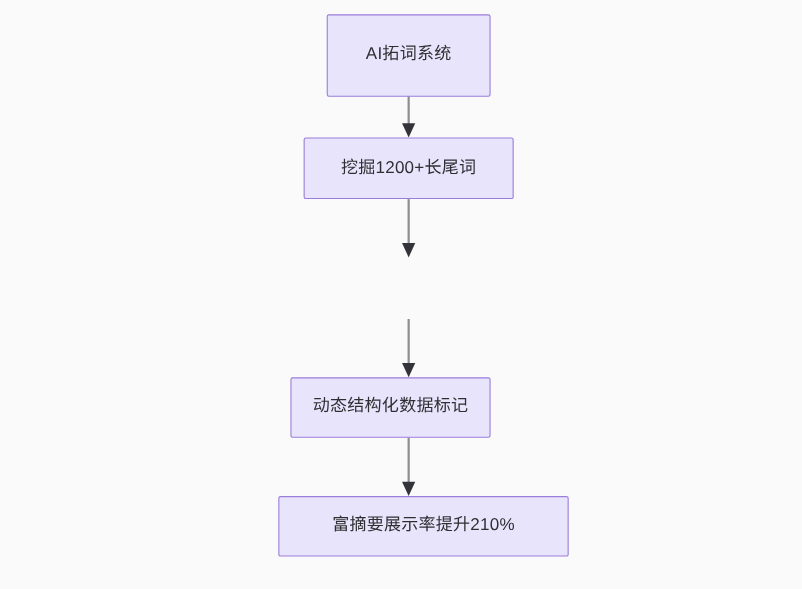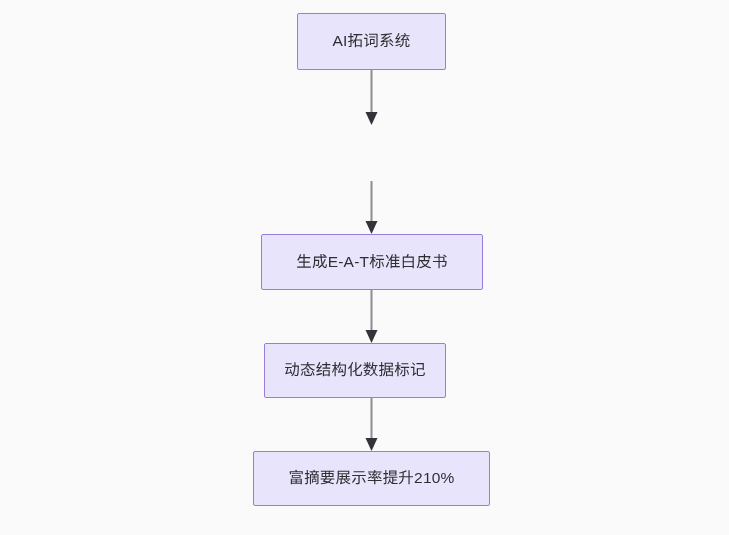--- a/index.html
+++ b/index.html
@@ -38,25 +38,25 @@
     white-space: nowrap;
     user-select: none;
   }
 
   .node-label {
     display: block;
     text-align: center;
   }
 
   
-  #node-1 { left: 297px; top: 13px;  width: 149px; height: 57px; }
+  #node-1 { left: 297px; top: 13px;  width: 149px; height: 75px; }
   #node-2 { left: 276px; top: 125px; width: 191px; height: 56px; }
   #node-3 { left: 261px; top: 234px; width: 222px; height: 56px; }
   #node-4 { left: 264px; top: 343px; width: 182px; height: 55px; }
-  #node-5 { left: 253px; top: 451px; width: 237px; height: 55px; }
+  #node-5 { left: 253px; top: 451px; width: 264px; height: 55px; }
 
   
   .edge {
     position: absolute;
     left: 0;
     top: 0;
     width: 729px;
     height: 535px;
     pointer-events: none;
     overflow: visible;
@@ -95,24 +95,24 @@
     <g>
       <line class="edge-line" x1="371.5" y1="398" x2="371.5" y2="443"></line>
       <polygon class="edge-head" points="371.5,451 365.5,438 377.5,438"></polygon>
     </g>
   </svg>
 
   <div class="node" id="node-1">
     <span class="node-label">AI拓词系统</span>
   </div>
 
+  <div class="node" id="node-2">
+    <span class="node-label">挖掘1200+长尾词</span>
+  </div>
 
-  <div class="node" id="node-3">
-    <span class="node-label">生成E-A-T标准白皮书</span>
-  </div>
 
   <div class="node" id="node-4">
     <span class="node-label">动态结构化数据标记</span>
   </div>
 
   <div class="node" id="node-5">
     <span class="node-label">富摘要展示率提升210%</span>
   </div>
 
 </div>

